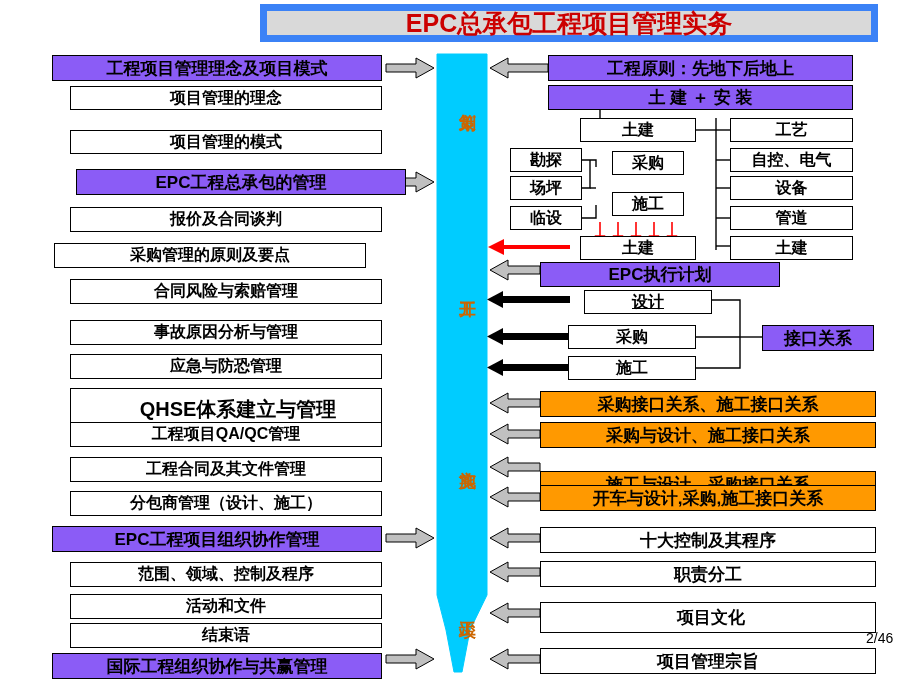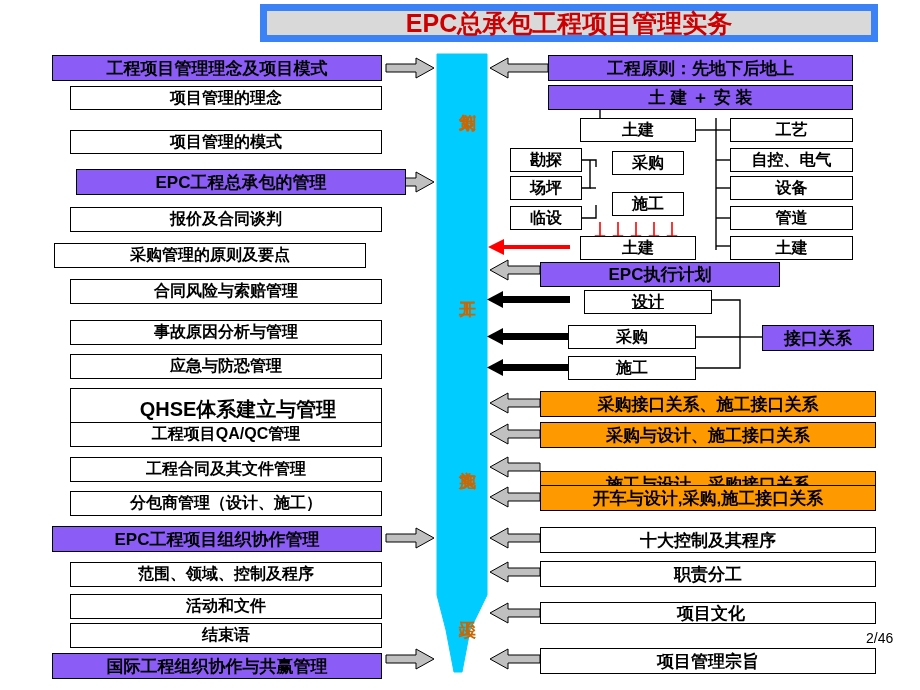--- a/index.html
+++ b/index.html
@@ -272,21 +272,21 @@
 <div class="abs box orange" style="left:540px;top:485px;width:336px;height:26px;font-size:17px;">
   <span>开车与设计,采购,施工接口关系</span>
   </div>
 
 <div class="abs box" style="left:540px;top:527px;width:336px;height:26px;font-size:17px;">
   <span>十大控制及其程序</span>
   </div>
 <div class="abs box" style="left:540px;top:561px;width:336px;height:26px;font-size:17px;">
   <span>职责分工</span>
   </div>
-<div class="abs box" style="left:540px;top:602px;width:336px;height:22px;font-size:17px;padding-left:6px;">
+<div class="abs box" style="left:540px;top:602px;width:336px;height:31px;font-size:17px;padding-left:6px;">
   <span>项目文化</span>
   </div>
 <div class="abs box" style="left:540px;top:648px;width:336px;height:26px;font-size:17px;">
   <span>项目管理宗旨</span>
   </div>
 
 <div class="abs pagenum" style="left:866px;top:630px;">
   <span>2/46</span>
 </div>
 

